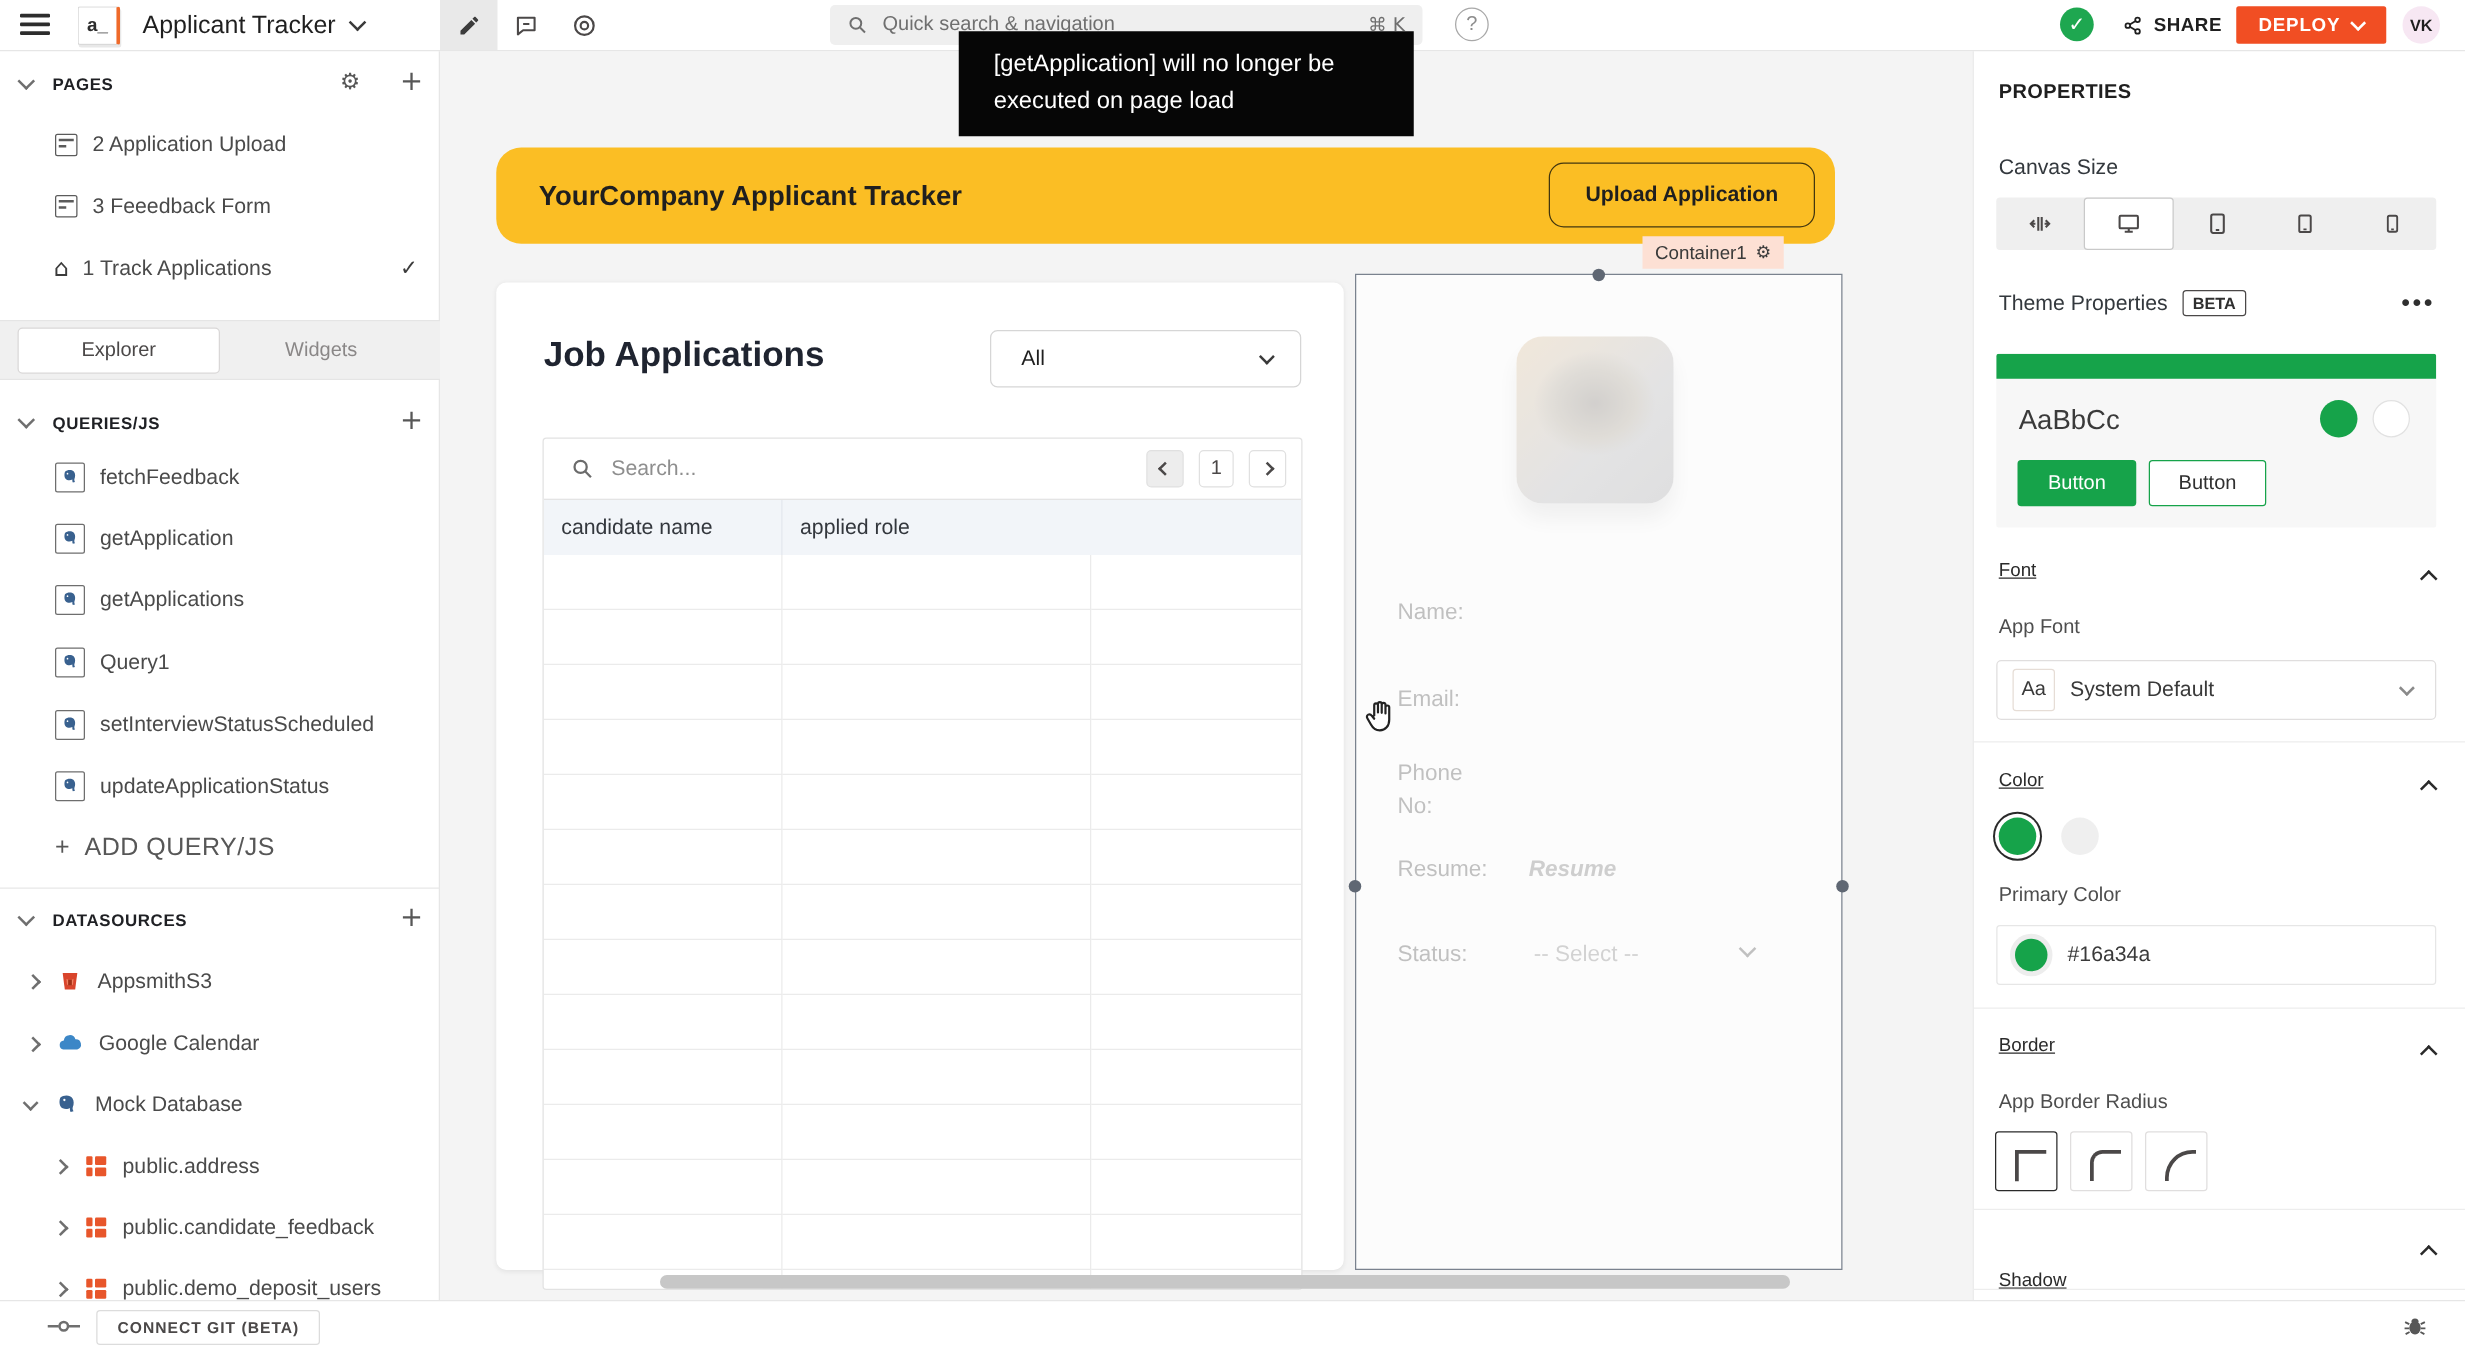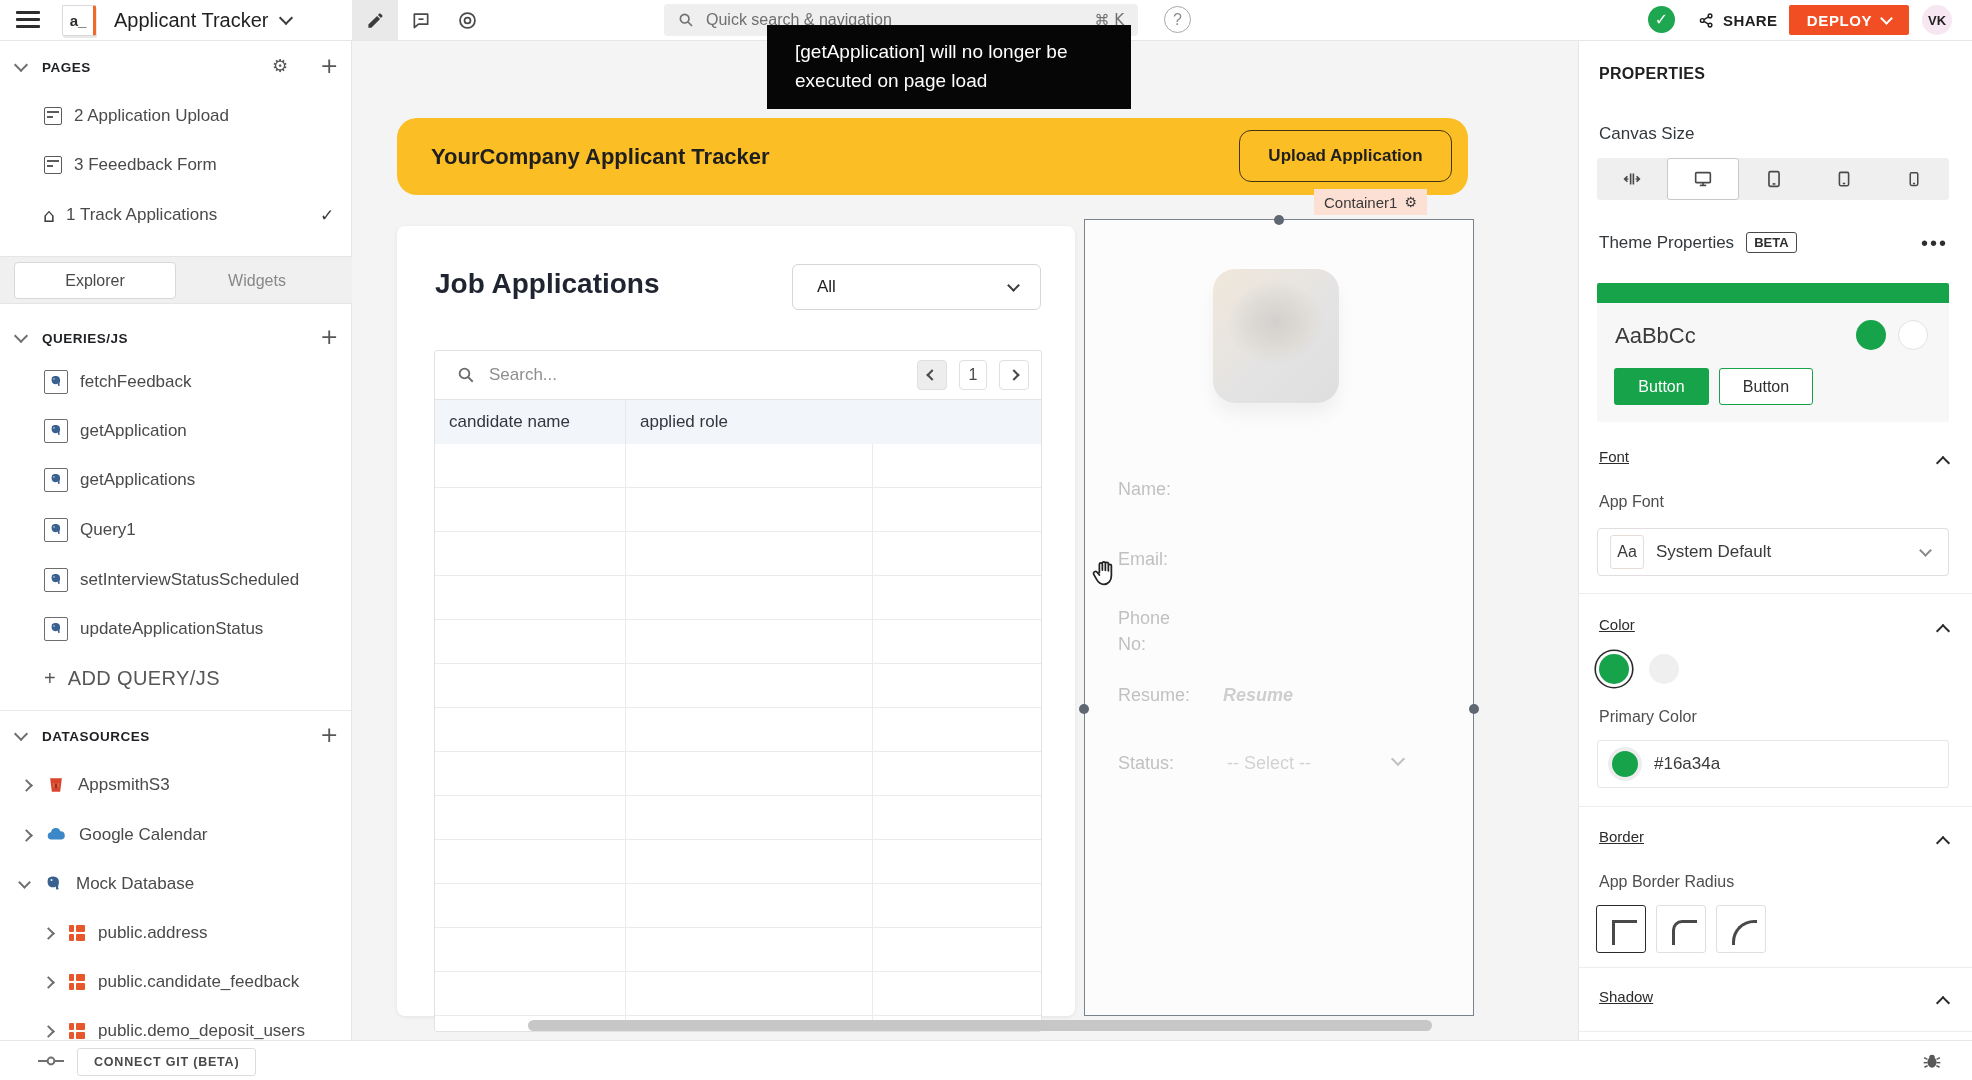--- a/index.html
+++ b/index.html
@@ -572,21 +572,21 @@
         <span class="corner" style="border-top-left-radius:0;"></span>
       </div>
     <div class="radiusbtn" style="left:77px;">
         <span class="corner" style="border-top-left-radius:10px;"></span>
       </div>
     <div class="radiusbtn" style="left:137px;">
         <span class="corner" style="border-top-left-radius:22px;"></span>
       </div>
     <div class="pdivider" style="top:927px;"></div>
 
-    <div class="secheader" style="top:948px;">Shadow</div>
+    <div class="secheader" style="top:976px;">Shadow</div>
     <span class="collapse chev u" style="top:954px;"></span>
     <div class="pdivider" style="top:991px;"></div>
   </aside>
 
   <footer class="statusbar">
     <svg width="26" height="14" viewBox="0 0 26 14" style="position:absolute;left:38px;top:13px;">
         <line x1="0" y1="7" x2="9" y2="7" stroke="#6f6f6f" stroke-width="2"></line>
         <circle cx="13" cy="7" r="3.4" fill="none" stroke="#6f6f6f" stroke-width="2"></circle>
         <line x1="17" y1="7" x2="26" y2="7" stroke="#6f6f6f" stroke-width="2"></line>
       </svg>

